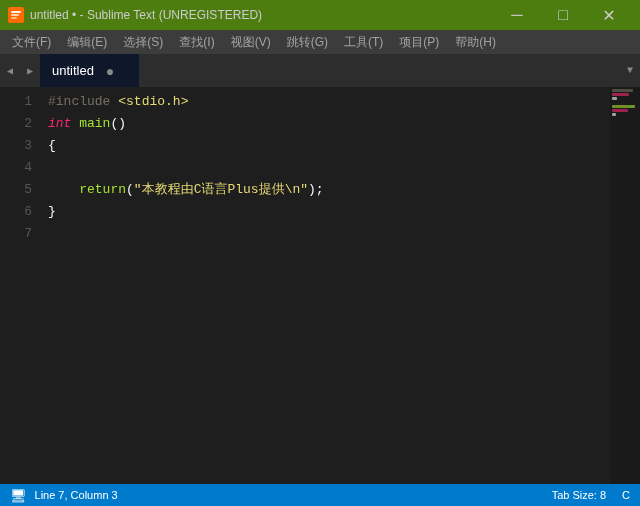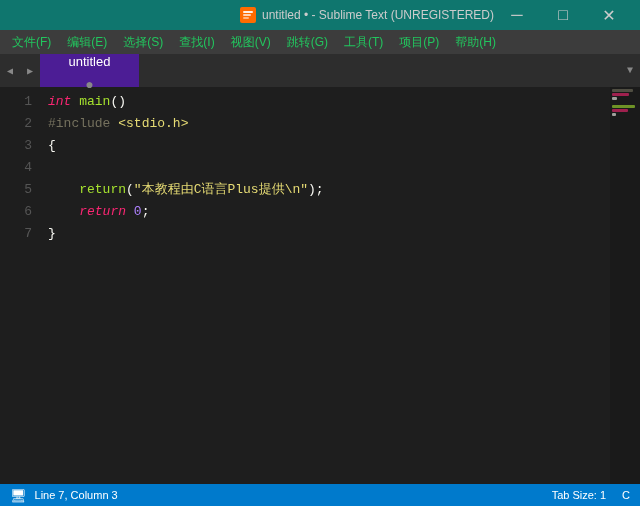--- a/index.html
+++ b/index.html
@@ -8,26 +8,26 @@
       height: 506px;
       background: #1e1e1e;
       font-family: 'Consolas', 'Courier New', monospace;
       overflow: hidden;
       display: flex;
       flex-direction: column;
     }
 
     
     #title-bar {
-      background: #0f766e;
+      background: #4d7c0f;
       height: 30px;
       display: flex;
       align-items: center;
       padding: 4px 8px;
-      justify-content: flex-end;
+      justify-content: space-between;
       flex-shrink: 0;
     }
     #title-left {
       display: flex;
       align-items: center;
       gap: 6px;
     }
     #app-icon {
       width: 16px;
       height: 16px;
@@ -58,21 +58,21 @@
     
     #menu-bar {
       background: #3c3c3c;
       height: 24px;
       display: flex;
       align-items: center;
       padding: 0 4px;
       flex-shrink: 0;
     }
     .menu-item {
-      color: #22c55e;
+      color: #a3a3a3;
       font-size: 12px;
       font-family: 'Microsoft YaHei', 'Segoe UI', Arial, sans-serif;
       padding: 2px 8px;
       cursor: pointer;
       white-space: nowrap;
     }
 
     
     #tab-bar {
       background: #2d2d2d;
@@ -114,24 +114,23 @@
       padding: 0 12px;
       height: 30px;
       display: flex;
       align-items: center;
       gap: 8px;
       cursor: pointer;
       border-right: 1px solid #2d2d2d;
       min-width: 100px;
     }
     .tab.active {
-      background: #4c1d95;
+      background: #0f172a;
       color: #fff;
       height: 33px;
-      flex-direction: column;
     }
     .tab-close {
       font-size: 14px;
       color: #888;
       line-height: 1;
       border-radius: 50%;
       width: 16px;
       height: 16px;
       display: flex;
       align-items: center;
@@ -293,26 +292,25 @@
   <div id="line-numbers">
   <div class="line-num">1</div>
       <div class="line-num">2</div>
       <div class="line-num">3</div>
       <div class="line-num">4</div>
       <div class="line-num">5</div>
       <div class="line-num">6</div>
       <div class="line-num">7</div>
     </div>
   <div id="code-area">
-  <div class="code-line"><span class="kw">int</span> <span class="fn">main</span><span class="punc">()</span></div>
-      <div class="code-line"><span class="pp">#include</span> <span class="inc">&lt;stdio.h&gt;</span></div>
+  <div class="code-line"><span class="pp">#include</span> <span class="inc">&lt;stdio.h&gt;</span></div>
+      <div class="code-line"><span class="kw">int</span> <span class="fn">main</span><span class="punc">()</span></div>
       <div class="code-line"><span class="punc">{</span></div>
       <div class="code-line"></div>
       <div class="code-line">    <span class="fn">return</span><span class="punc">(</span><span class="str">"本教程由C语言Plus提供\n"</span><span class="punc">);</span></div>
-      <div class="code-line">    <span class="kw">return</span> <span class="num">0</span><span class="punc">;</span></div>
       <div class="code-line"><span class="punc">}</span></div>
     </div>
   <div class="minimap">
     <div class="minimap-content">
       <div class="mini-line" style="background:#75715e; width:80%"></div>
       <div class="mini-line" style="background:#f92672; width:65%"></div>
       <div class="mini-line" style="background:#f8f8f2; width:20%"></div>
       <div class="mini-line" style="background:transparent; width:100%"></div>
       <div class="mini-line" style="background:#a6e22e; width:90%"></div>
       <div class="mini-line" style="background:#f92672; width:60%"></div>
@@ -320,16 +318,16 @@
     </div>
   </div>
 </div>
 
 <div id="status-bar">
   <div id="status-left">
     <span class="status-icon">🖥</span>
     <span>Line 7, Column 3</span>
   </div>
   <div id="status-right">
-    <span>Tab Size: 1</span>
+    <span>Tab Size: 8</span>
     <span>C</span>
   </div>
 </div>
 
 </body></html>

